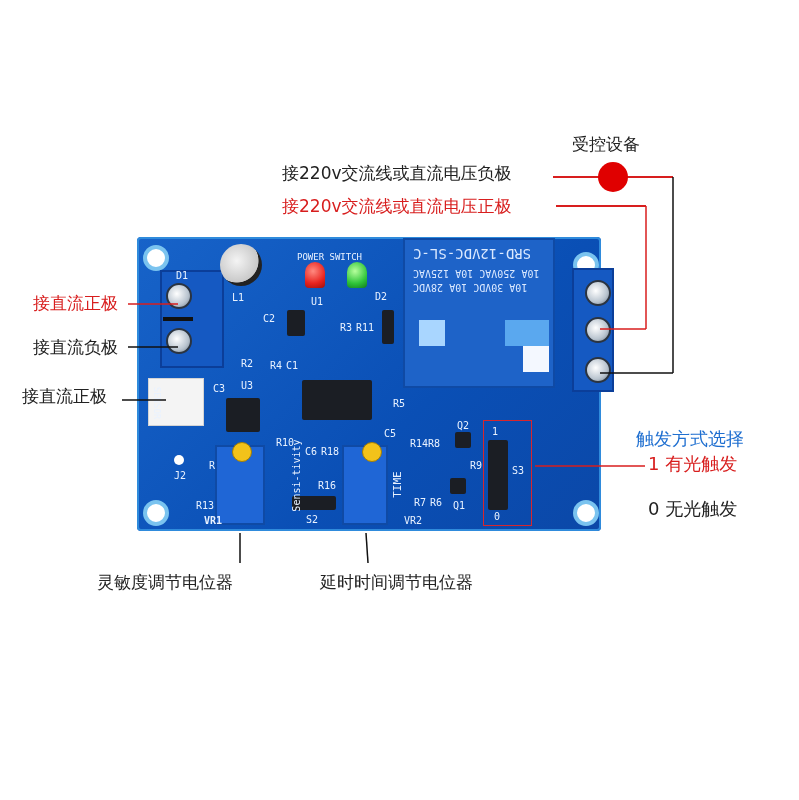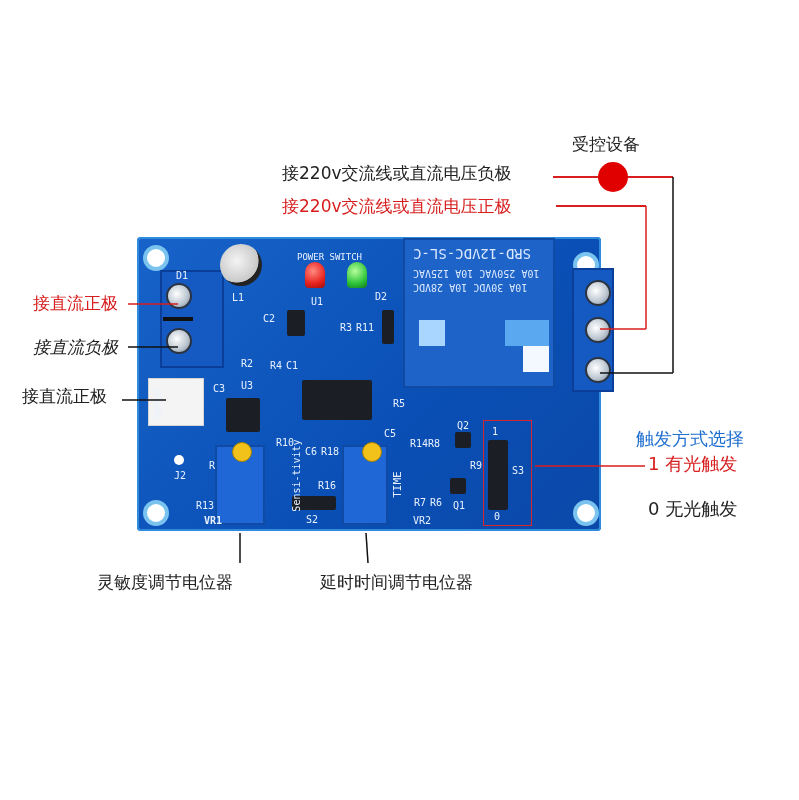--- a/index.html
+++ b/index.html
@@ -77,21 +77,21 @@
 <div class="silk" style="left:196px;top:500px;">R13</div>
 
 <div class="pot" style="left:215px;top:445px;width:50px;height:80px;"></div>
 <div class="pot-screw" style="left:232px;top:442px;"></div>
 <div class="silk" style="left:204px;top:515px;font-weight:bold;">VR1</div>
 <div class="silk" style="left:260px;top:470px;transform:rotate(-90deg);">Sensi-tivity</div>
 
 <div class="pot" style="left:342px;top:445px;width:46px;height:80px;"></div>
 <div class="pot-screw" style="left:362px;top:442px;"></div>
 <div class="silk" style="left:384px;top:478px;transform:rotate(-90deg);font-size:11px;">TIME</div>
-<div class="silk" style="left:413px;top:515px;">VR2</div>
+<div class="silk" style="left:404px;top:515px;">VR2</div>
 
 <div class="silk" style="left:410px;top:438px;">R14</div>
 <div class="silk" style="left:428px;top:438px;">R8</div>
 <div class="silk" style="left:457px;top:420px;">Q2</div>
 <div class="silk" style="left:470px;top:460px;">R9</div>
 <div class="silk" style="left:414px;top:497px;">R7</div>
 <div class="silk" style="left:430px;top:497px;">R6</div>
 <div class="silk" style="left:453px;top:500px;">Q1</div>
 <div class="chip" style="left:455px;top:432px;width:16px;height:16px;"></div>
 <div class="chip" style="left:450px;top:478px;width:16px;height:16px;"></div>
@@ -134,19 +134,19 @@
   <line x1="535" y1="466" x2="645" y2="466" stroke="#d81e1e" stroke-width="1.5"></line>
 
   <line x1="240" y1="533" x2="240" y2="563" stroke="#111" stroke-width="1.5"></line>
   <line x1="366" y1="533" x2="368" y2="563" stroke="#111" stroke-width="1.5"></line>
 </svg>
 
 <div class="label" style="left:572px;top:133px;">受控设备</div>
 <div class="label" style="left:282px;top:162px;">接220v交流线或直流电压负极</div>
 <div class="label red" style="left:282px;top:195px;">接220v交流线或直流电压正极</div>
 <div class="label red" style="left:33px;top:292px;">接直流正极</div>
-<div class="label" style="left:33px;top:336px;font-style:italic;">接直流负极</div>
+<div class="label" style="left:33px;top:336px;">接直流负极</div>
 <div class="label" style="left:22px;top:385px;">接直流正极</div>
 <div class="label blue" style="left:636px;top:427px;font-size:18px;">触发方式选择</div>
 <div class="label red" style="left:648px;top:452px;font-size:18px;">1 有光触发</div>
 <div class="label" style="left:648px;top:477px;font-size:18px;margin-top:20px;">0 无光触发</div>
 <div class="label" style="left:97px;top:571px;">灵敏度调节电位器</div>
 <div class="label" style="left:320px;top:571px;">延时时间调节电位器</div>
 
 </body></html>

